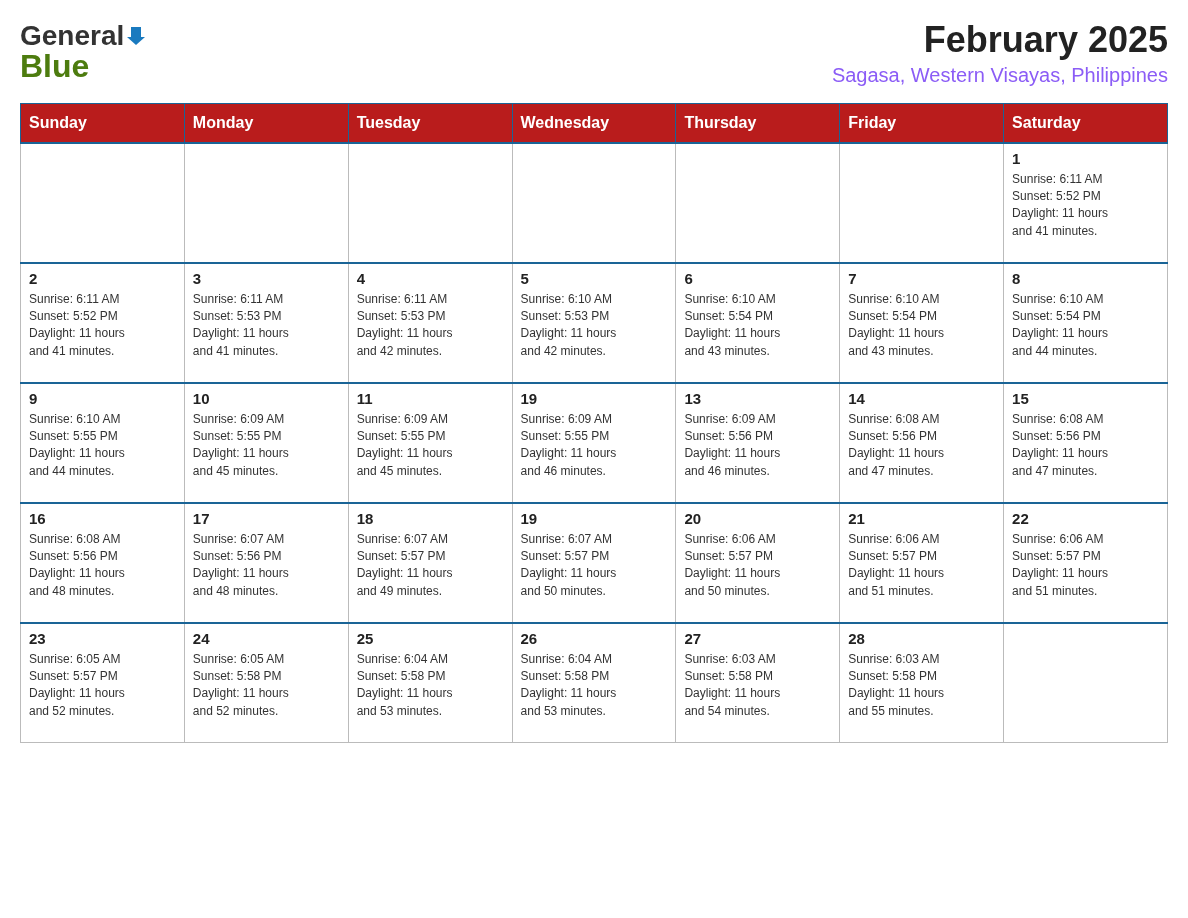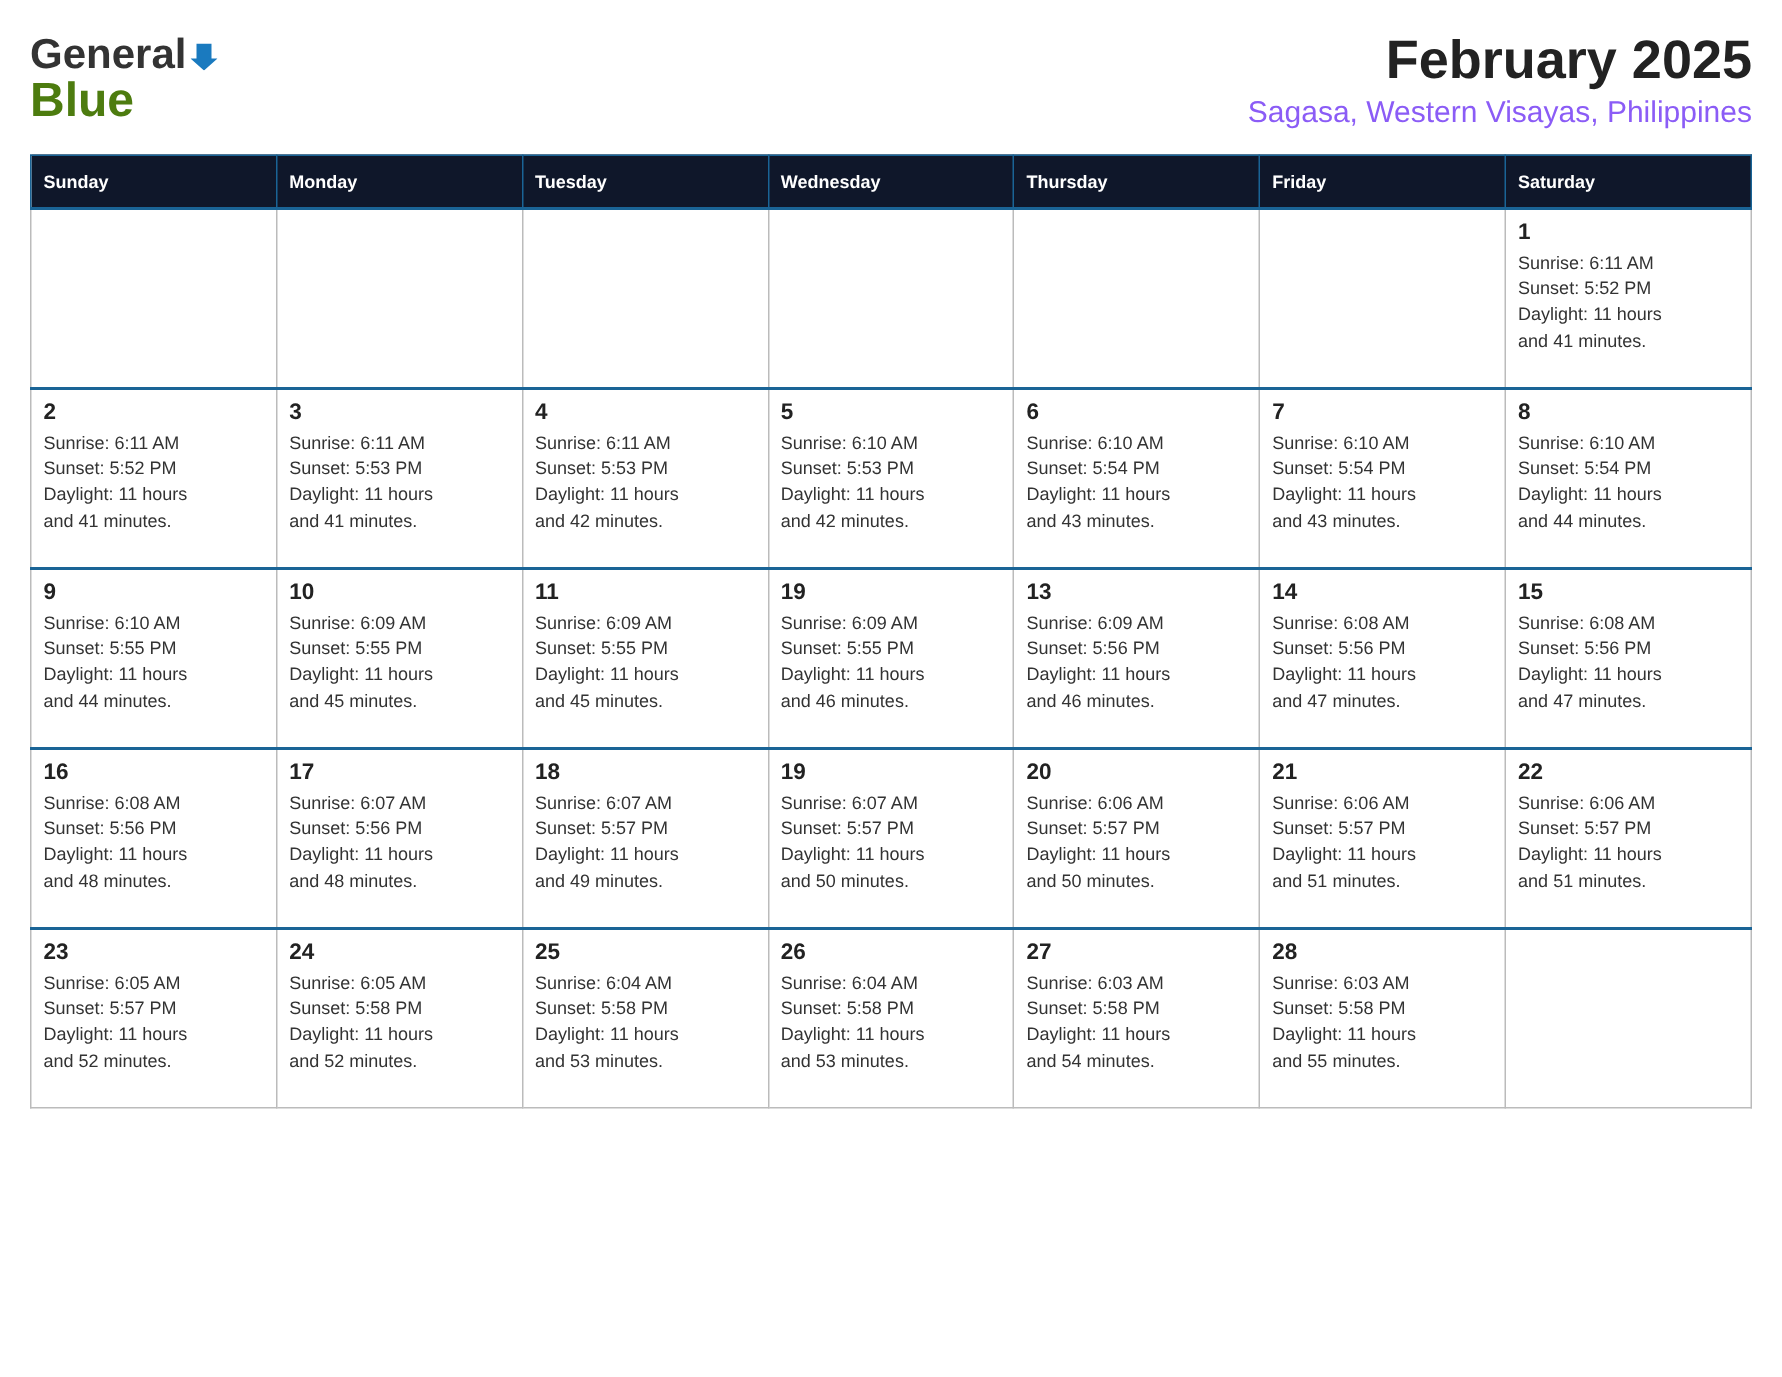--- a/index.html
+++ b/index.html
@@ -34,23 +34,23 @@
       font-size: 20px;
       color: #8b5cf6;
       margin-top: 4px;
     }
     .calendar {
       width: 100%;
       border-collapse: collapse;
       border: 1px solid #aaa;
     }
     .calendar thead th {
-      background-color: #0f172a;
+      background-color: #b91c1c;
       color: #fff;
-      font-size: 12px;
+      font-size: 16px;
       font-weight: bold;
       padding: 10px 8px;
       text-align: left;
       border: 1px solid #1a6496;
     }
     .calendar tbody td {
       vertical-align: top;
       border: 1px solid #bbb;
       padding: 6px 8px;
       width: 14.28%;
@@ -69,21 +69,21 @@
       display: block;
       margin-bottom: 4px;
     }
     .day-info {
       font-size: 12px;
       color: #333;
       line-height: 1.45;
     }
     .logo-line1 {
       display: flex;
-      align-items: flex-end;
+      align-items: center;
     }
   </style>
 </head>
 <body>
 
 <div class="header">
   <div class="logo">
     <div class="logo-line1">
       <span style="font-size:28px;font-weight:bold;color:#333;">General</span>
       <span style="display:inline-block;margin-left:3px;margin-top:4px;">

